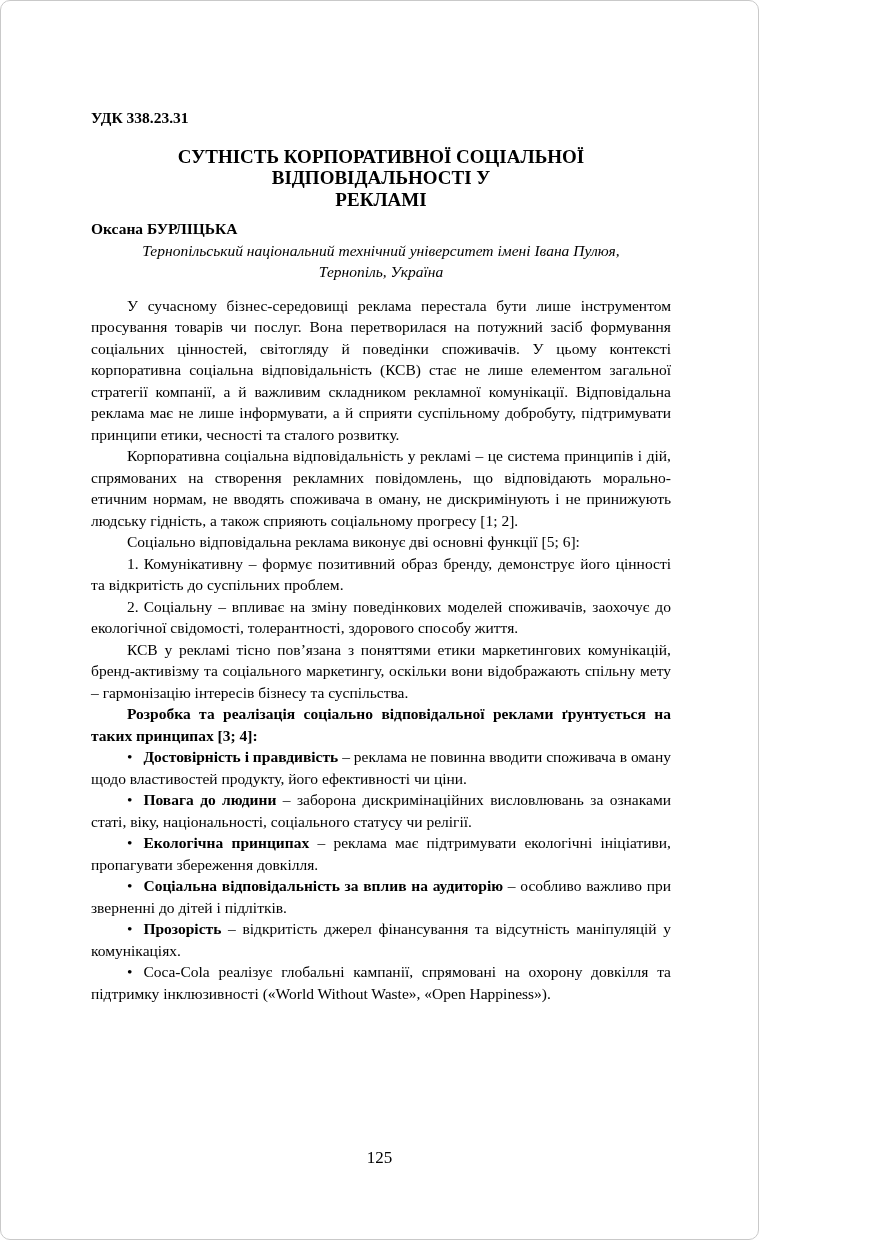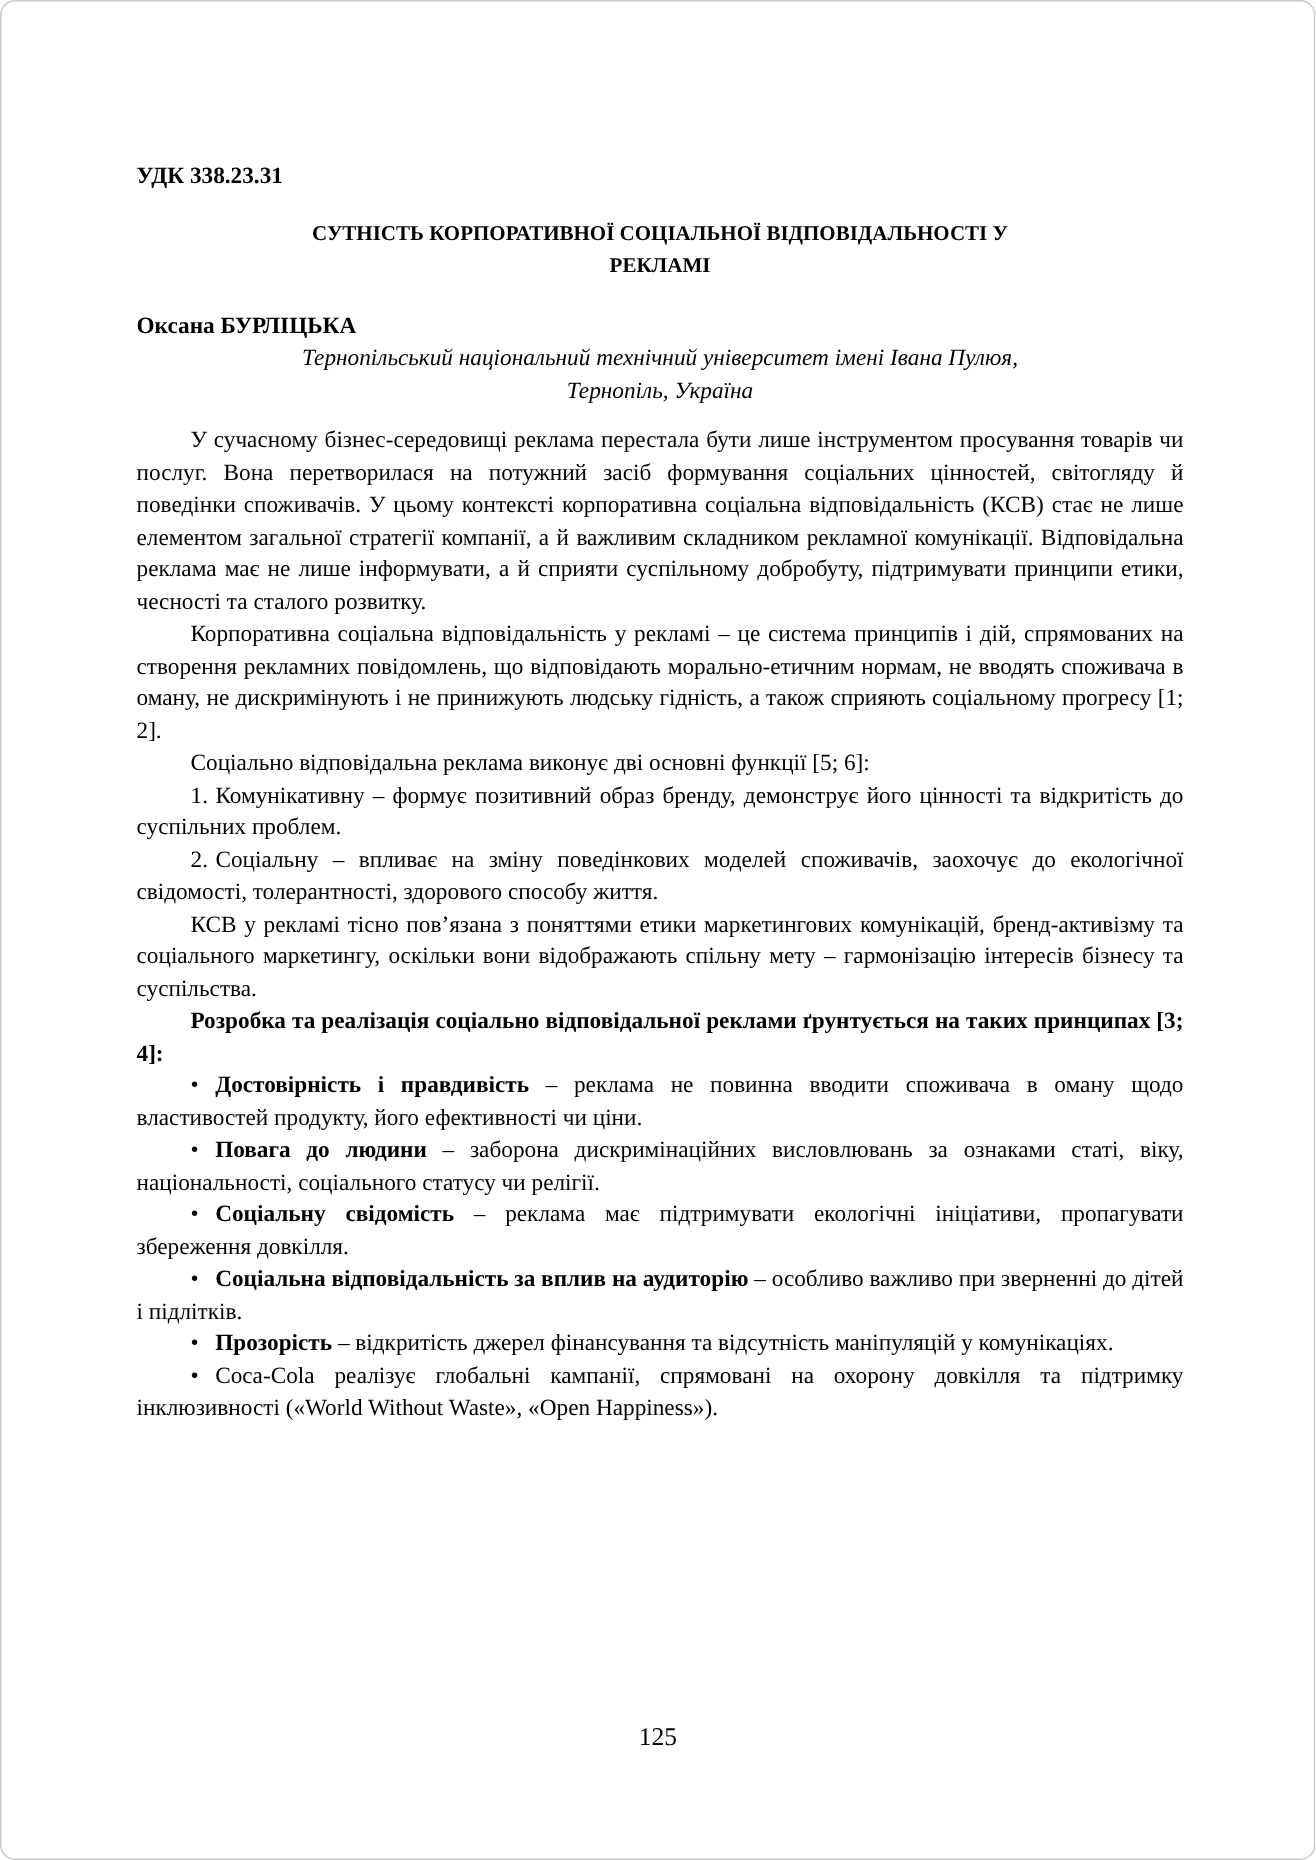--- a/index.html
+++ b/index.html
@@ -2,44 +2,44 @@
 <html lang="uk"><head>
 <meta charset="utf-8">
 <style>
   html, body {
     margin: 0;
     padding: 0;
     background: #ffffff;
   }
   .page {
     position: relative;
-    width: 877px;
+    width: 759px;
     height: 1240px;
     box-sizing: border-box;
     background: #ffffff;
     border: 1px solid #c9c9c9;
     border-radius: 10px;
     overflow: hidden;
     font-family: "Liberation Serif", "DejaVu Serif", serif;
     font-size: 15.5px;
     line-height: 21.5px;
     color: #000000;
   }
   .content {
     padding: 106px 87px 0 90px;
   }
   .udc {
     font-weight: 700;
     margin: 0 0 17px 0;
   }
   .title {
-    margin: 0 0 18px 0;
+    margin: 0 0 8px 0;
     text-align: center;
     font-weight: 700;
-    font-size: 14px;
+    font-size: 19px;
   }
   .author {
     font-weight: 700;
     margin: 0;
   }
   .affiliation {
     text-align: center;
     font-style: italic;
     margin: 0;
   }
@@ -93,21 +93,21 @@
     <div class="article-body">
         <p class="para"><span>У сучасному бізнес-середовищі реклама перестала бути лише інструментом просування товарів чи послуг. Вона перетворилася на потужний засіб формування соціальних цінностей, світогляду й поведінки споживачів. У цьому контексті корпоративна соціальна відповідальність (КСВ) стає не лише елементом загальної стратегії компанії, а й важливим складником рекламної комунікації. Відповідальна реклама має не лише інформувати, а й сприяти суспільному добробуту, підтримувати принципи етики, чесності та сталого розвитку.</span></p>
         <p class="para"><span>Корпоративна соціальна відповідальність у рекламі – це система принципів і дій, спрямованих на створення рекламних повідомлень, що відповідають морально-етичним нормам, не вводять споживача в оману, не дискримінують і не принижують людську гідність, а також сприяють соціальному прогресу [1; 2].</span></p>
         <p class="para"><span>Соціально відповідальна реклама виконує дві основні функції [5; 6]:</span></p>
         <p class="para"><span class="marker num">1.</span><span>Комунікативну – формує позитивний образ бренду, демонструє його цінності та відкритість до суспільних проблем.</span></p>
         <p class="para"><span class="marker num">2.</span><span>Соціальну – впливає на зміну поведінкових моделей споживачів, заохочує до екологічної свідомості, толерантності, здорового способу життя.</span></p>
         <p class="para"><span>КСВ у рекламі тісно пов’язана з поняттями етики маркетингових комунікацій, бренд-активізму та соціального маркетингу, оскільки вони відображають спільну мету – гармонізацію інтересів бізнесу та суспільства.</span></p>
         <p class="para bold"><span>Розробка та реалізація соціально відповідальної реклами ґрунтується на таких принципах [3; 4]:</span></p>
         <p class="para"><span class="marker bullet">•</span><span class="lead">Достовірність і правдивість</span><span> – реклама не повинна вводити споживача в оману щодо властивостей продукту, його ефективності чи ціни.</span></p>
         <p class="para"><span class="marker bullet">•</span><span class="lead">Повага до людини</span><span> – заборона дискримінаційних висловлювань за ознаками статі, віку, національності, соціального статусу чи релігії.</span></p>
-        <p class="para"><span class="marker bullet">•</span><span class="lead">Соціальну свідомість</span><span> – реклама має підтримувати екологічні ініціативи, пропагувати збереження довкілля.</span></p>
+        <p class="para"><span class="marker bullet">•</span><span class="lead">Екологічна принципах</span><span> – реклама має підтримувати екологічні ініціативи, пропагувати збереження довкілля.</span></p>
         <p class="para"><span class="marker bullet">•</span><span class="lead">Соціальна відповідальність за вплив на аудиторію</span><span> – особливо важливо при зверненні до дітей і підлітків.</span></p>
         <p class="para"><span class="marker bullet">•</span><span class="lead">Прозорість</span><span> – відкритість джерел фінансування та відсутність маніпуляцій у комунікаціях.</span></p>
         <p class="para"><span class="marker bullet">•</span><span>Coca-Cola реалізує глобальні кампанії, спрямовані на охорону довкілля та підтримку інклюзивності («World Without Waste», «Open Happiness»).</span></p>
       </div>
 
   </div>
 
   <div class="page-number">125</div>
 </div>
 

